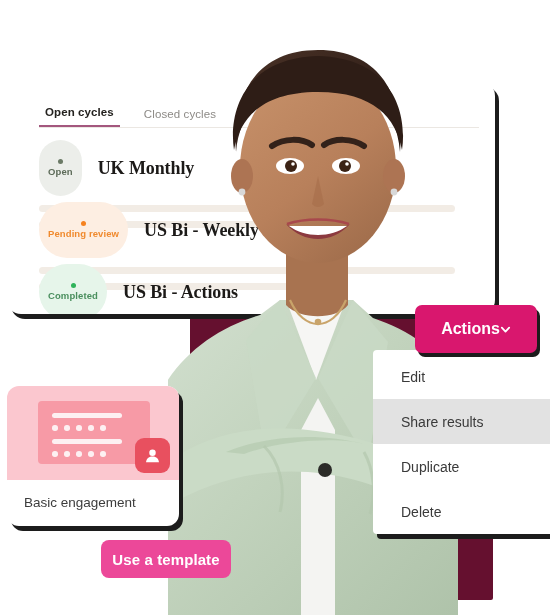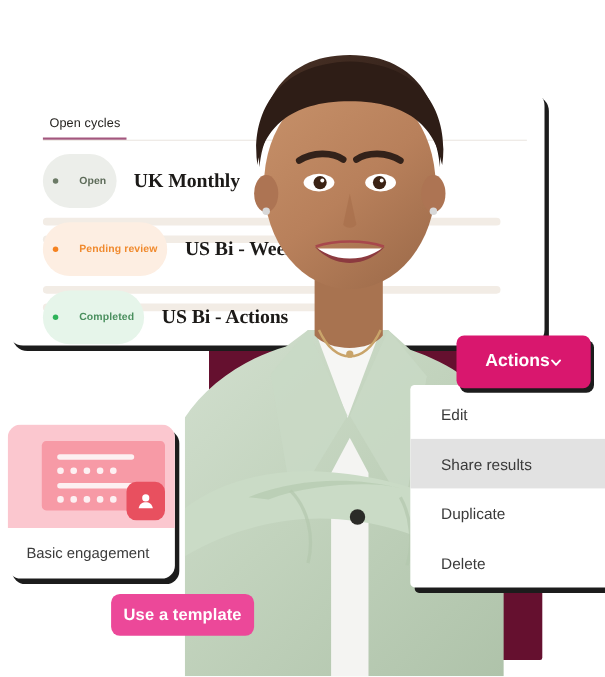--- a/index.html
+++ b/index.html
@@ -62,40 +62,41 @@
     padding: 0 6px 7px 6px;
     color: #8d8a86;
     letter-spacing: 0.1px;
     background: none;
     border: none;
     cursor: pointer;
     font-family: "Liberation Sans", sans-serif;
   }
   .tab.active {
     color: #24221f;
-    font-weight: normal;
+    font-weight: bold;
     border-bottom: 2.5px solid #a3577e;
   }
 
   .cycle-row { position: absolute; left: 32px; }
   .cycle-head {
     display: flex;
     align-items: center;
     gap: 16px;
   }
   .badge {
     display: inline-flex;
     align-items: center;
-    gap: 19px;
+    gap: 2px;
     border-radius: 999px;
     padding: 19px 9px;
     font-size: 9.5px;
     font-weight: bold;
     letter-spacing: 0.1px;
     white-space: nowrap;
+    flex-direction: column;
   }
   .badge .dot {
     width: 5px;
     height: 5px;
     border-radius: 50%;
     display: block;
   }
   .badge-open      { background: #eceeea; color: #5d6b59; }
   .badge-open .dot { background: #6b7a66; }
   .badge-pending   { background: #fdeee2; color: #f08a2e; }
@@ -183,21 +184,21 @@
     cursor: pointer;
     font-family: "Liberation Sans", sans-serif;
   }
   .menu-item.hl { background: #e2e2e2; }
 
   
   .tpl-card {
     position: absolute;
     left: 7px;
     top: 386px;
-    width: 152px;
+    width: 172px;
     height: 140px;
     background: #ffffff;
     border-radius: 12px;
     box-shadow: 4px 5px 0 0 #1c1c1c;
     overflow: hidden;
   }
   .tpl-thumb {
     position: relative;
     height: 94px;
     background: #fbc7cf;
@@ -270,20 +271,21 @@
 <body>
 
 <div id="stage">
 
   <div class="maroon-shape"></div>
 
   <div class="cycles-card">
 
     <div class="tabs-row">
       <button class="tab active">Open cycles</button>
+      <button class="tab">Closed cycles</button>
     </div>
 
     <div class="cycle-row" style="top:58px;">
       <div class="cycle-head">
         <span class="badge badge-open">
           <span class="dot"></span>
           <span>Open</span>
         </span>
         <span class="cycle-title">UK Monthly</span>
       </div>

